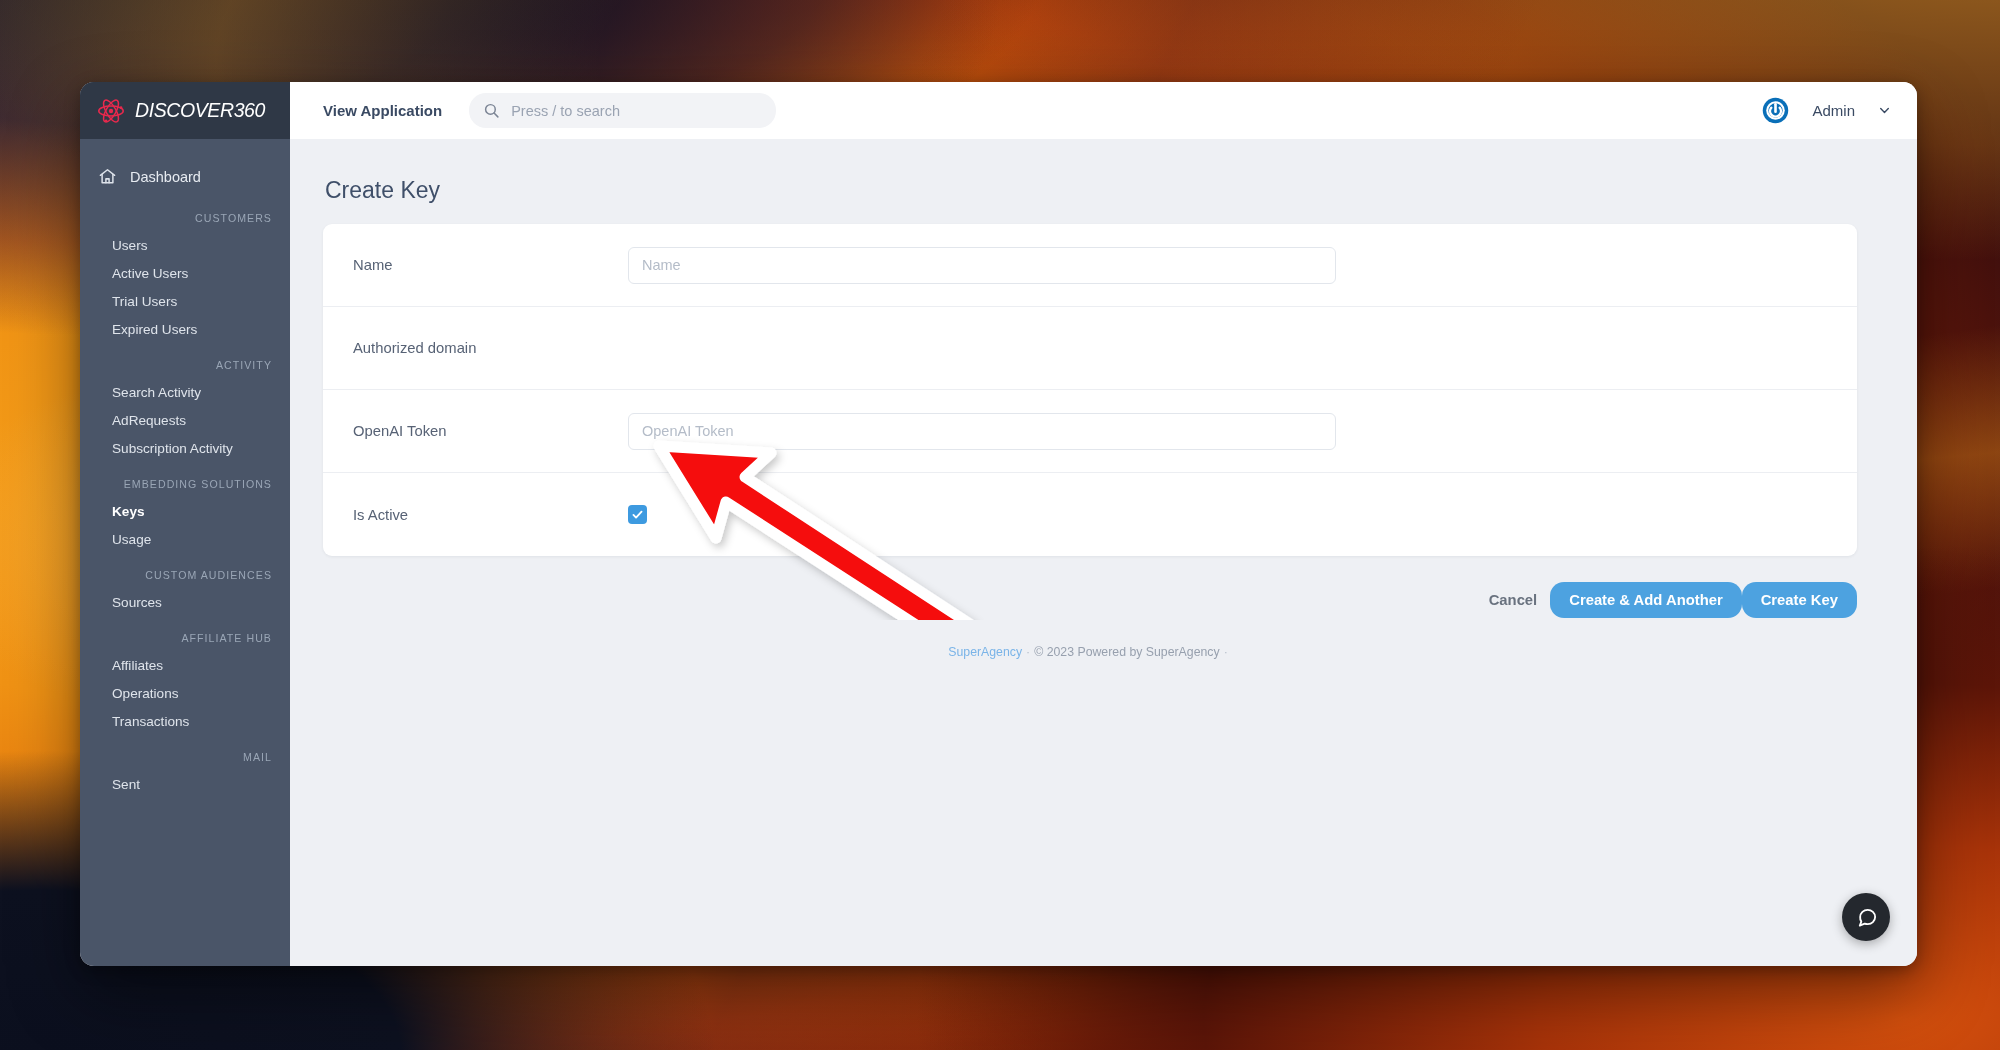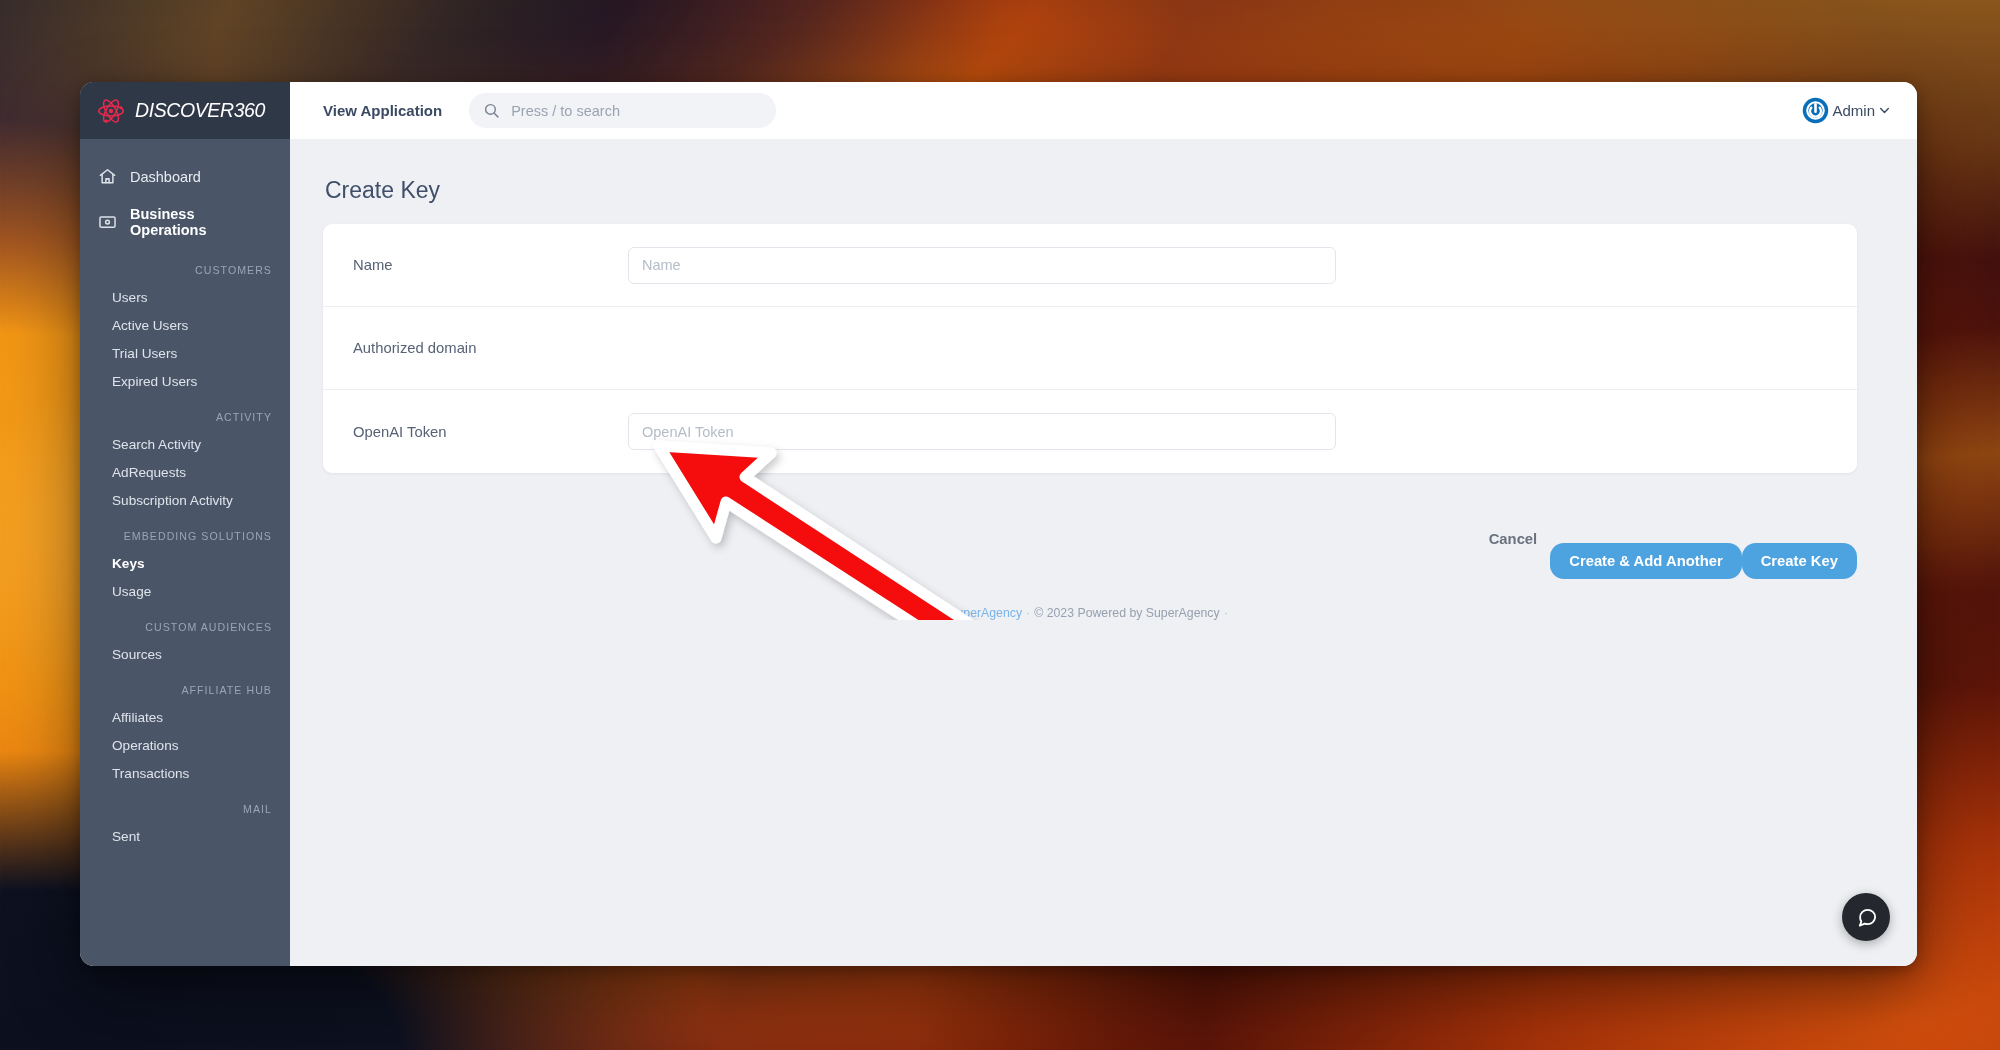--- a/index.html
+++ b/index.html
@@ -162,21 +162,21 @@
     border: none;
     background: transparent;
     outline: none;
     font-family: "Liberation Sans", sans-serif;
     font-size: 14.5px;
     color: #3a4a63;
     width: 100%;
   }
   #search-input::placeholder { color: #9aa3b2; }
 
-  #topbar-right { margin-left: auto; display: flex; align-items: center; gap: 3px; cursor: pointer; }
+  #topbar-right { margin-left: auto; display: flex; align-items: center; gap: 23px; cursor: pointer; }
   #avatar { width: 27px; height: 27px; flex: 0 0 27px; }
   #admin-label { font-size: 15px; color: #3a4a63; }
   #chev { width: 13px; height: 13px; color: #3a4a63; }
 
   
   #content {
     flex: 1;
     background: #eef0f4;
     position: relative;
     overflow: hidden;
@@ -256,21 +256,20 @@
     color: #ffffff;
     font-size: 14.8px;
     font-weight: bold;
     border: none;
     border-radius: 14px;
     height: 36px;
     padding: 0 19px;
     cursor: pointer;
     font-family: "Liberation Sans", sans-serif;
     white-space: nowrap;
-    margin-top: 44px;
   }
 
   #footer {
     margin-top: 27px;
     text-align: center;
     font-size: 12.3px;
     color: #97a0ae;
     max-width: 1534px;
   }
   #footer a { color: #7ab4e8; text-decoration: none; cursor: pointer; }
@@ -333,27 +332,20 @@
       <div id="sidebar-nav">
         <div class="nav-top-item">
           <svg class="ico" viewBox="0 0 24 24" fill="none" stroke="currentColor" stroke-width="1.9" stroke-linecap="round" stroke-linejoin="round">
             <path d="M3 10.5 12 3.5l9 7"></path>
               <path d="M5.2 9.6V20h13.6V9.6"></path>
               <path d="M10 20v-5h4v5"></path>
           </svg>
           <span class="lbl">Dashboard</span>
         </div>
 
-        <div class="nav-top-item bold">
-          <svg class="ico" viewBox="0 0 24 24" fill="none" stroke="currentColor" stroke-width="1.9" stroke-linecap="round" stroke-linejoin="round">
-            <rect x="2.5" y="5" width="19" height="13" rx="1.6"></rect>
-              <circle cx="12" cy="11.5" r="2.4"></circle>
-          </svg>
-          <span class="lbl">Business Operations</span>
-        </div>
 
         <div class="nav-group-title">CUSTOMERS</div>
         <div class="nav-link">Users</div>
         <div class="nav-link">Active Users</div>
         <div class="nav-link">Trial Users</div>
         <div class="nav-link">Expired Users</div>
 
         <div class="nav-group-title">ACTIVITY</div>
         <div class="nav-link">Search Activity</div>
         <div class="nav-link">AdRequests</div>
@@ -417,20 +409,28 @@
 
           <div class="form-row">
             <div class="form-label">Authorized domain</div>
           </div>
 
           <div class="form-row">
             <div class="form-label">OpenAI Token</div>
             <input class="form-input" type="text" placeholder="OpenAI Token" style="">
           </div>
 
+          <div class="form-row">
+            <div class="form-label">Is Active</div>
+            <div id="is-active-checkbox">
+              <svg viewBox="0 0 24 24" fill="none" stroke="currentColor" stroke-width="3.4" stroke-linecap="round" stroke-linejoin="round">
+                <path d="M4.5 12.8 9.3 17.6 19.5 6.8"></path>
+              </svg>
+            </div>
+          </div>
         </div>
 
         <div id="actions">
           <button id="cancel-btn">Cancel</button>
           <button class="primary-btn">Create &amp; Add Another</button>
           <button class="primary-btn">Create Key</button>
         </div>
 
         <div id="footer">
           <a>SuperAgency</a><span class="fdot">·</span><span>© 2023 Powered by SuperAgency</span><span class="fdot">·</span>

